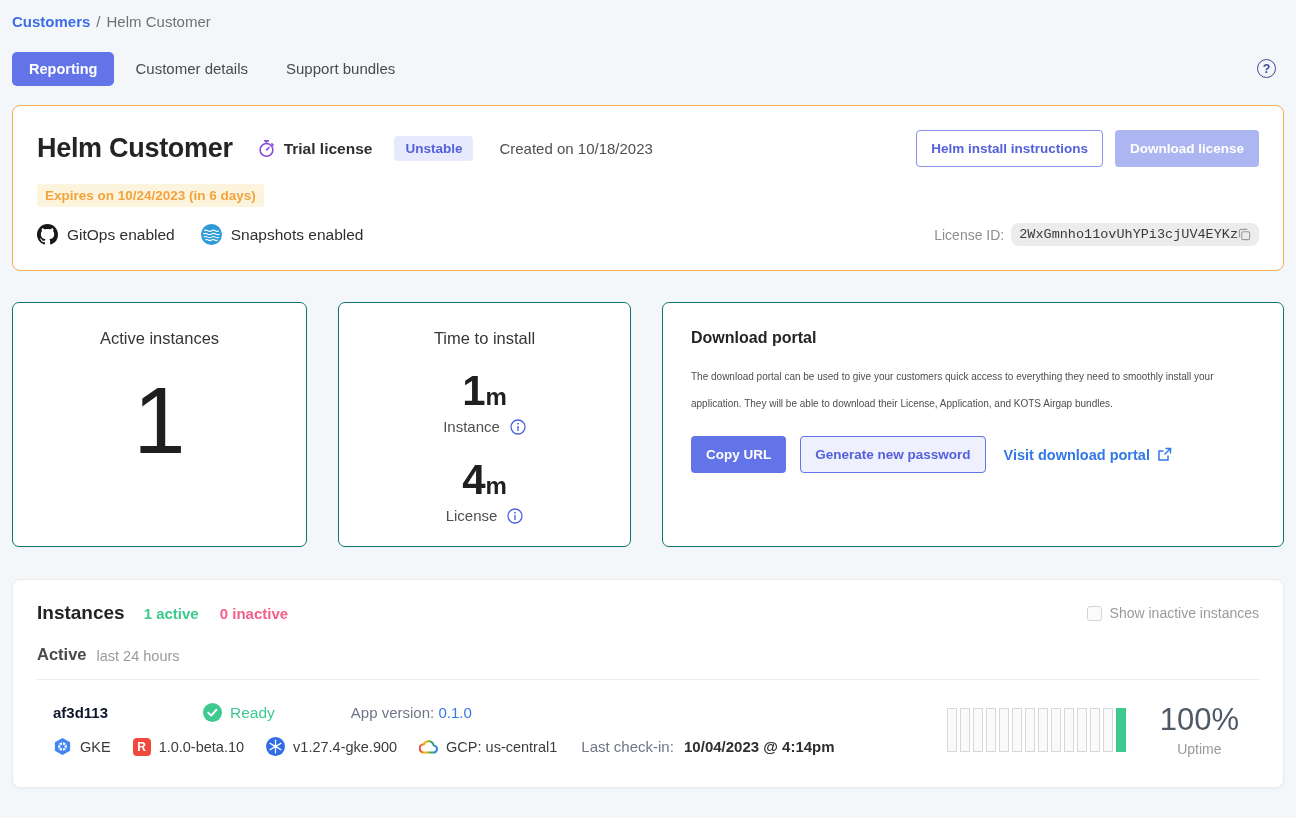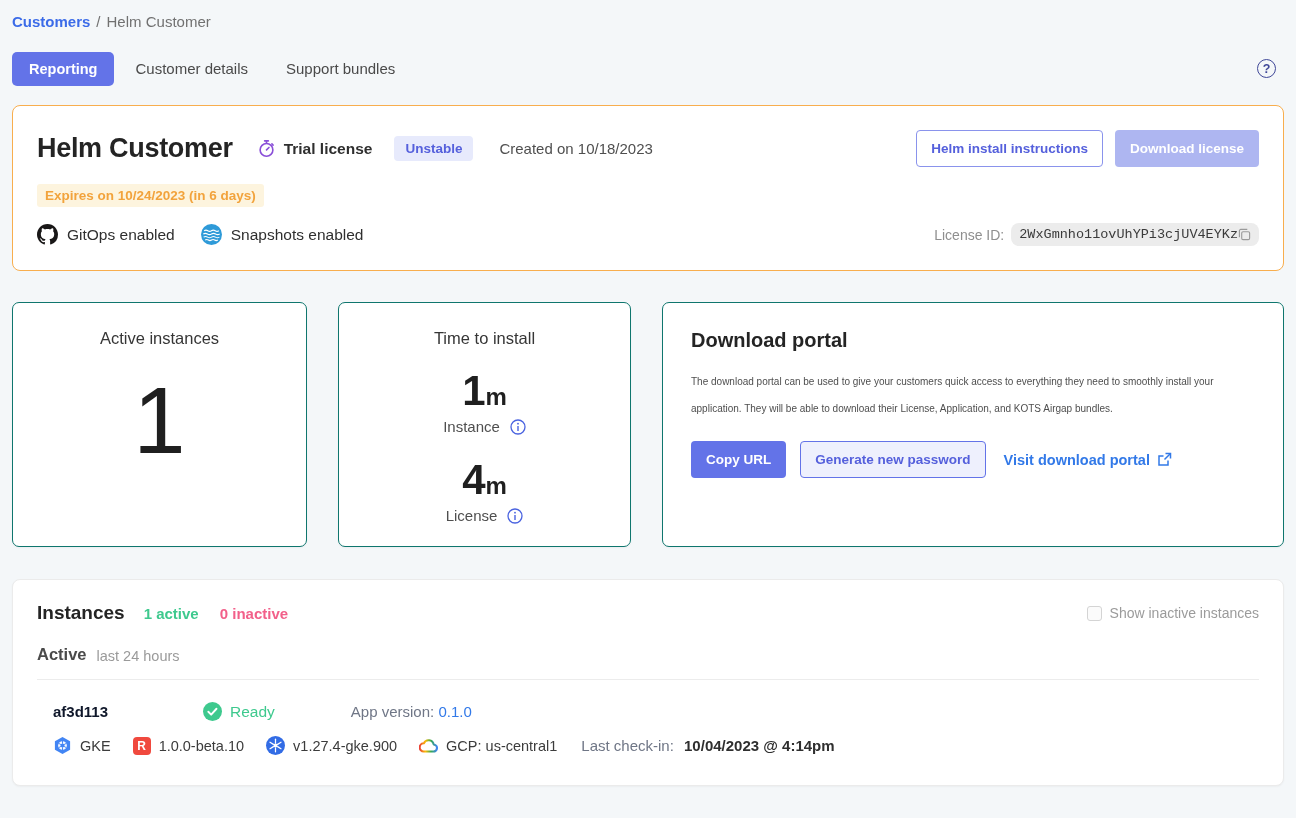--- a/index.html
+++ b/index.html
@@ -73,21 +73,21 @@
   }
   .card-active { width: 295px; height: 245px; text-align: center; padding-top: 26px; }
   .card-tti { width: 293px; height: 245px; text-align: center; padding-top: 26px; }
   .card-title-sm { font-size: 16.5px; color: #363636; }
   .big-count { font-size: 94px; color: #1f1f1f; margin-top: 26px; line-height: 1; }
   .tti-value { margin-top: 22px; line-height: 1; color: #1f1f1f; }
   .tti-value .num { font-size: 42px; font-weight: 600; }
   .tti-value .unit { font-size: 24px; font-weight: 600; }
   .tti-label { margin-top: 6px; font-size: 15px; color: #4f4f4f; display:flex; align-items:center; justify-content:center; gap:10px;}
   .card-portal { flex: 1; height: 245px; padding: 26px 28px; }
-  .portal-title { font-size: 20px; font-weight: 700; color: #242424; }
+  .portal-title { font-size: 16px; font-weight: 700; color: #242424; }
   .portal-desc { margin-top: 16px; font-size: 10px; color: #4e4e4e; line-height: 27px; max-width: 575px; }
   .portal-actions { margin-top: 19px; display: flex; align-items: center; gap: 14px; }
   .portal-link { color: var(--link, #3279e8); font-size: 14.5px; font-weight: 700; display:flex; align-items:center; gap:7px; cursor:pointer; margin-left: 4px;}
 
   
   .instances-card { margin-top: 32px; background:#fff; border:1px solid #ebebeb; border-radius: 8px; padding: 22px 24px 14px; box-shadow: 0 1px 2px rgba(0,0,0,0.04); }
   .inst-header { display: flex; align-items: center; }
   .inst-title { font-size: 19px; font-weight: 700; color: #242424; }
   .count-active { margin-left: 19px; font-size: 15px; font-weight: 700; color: var(--green, #3ec98e); }
   .count-inactive { margin-left: 21px; font-size: 15px; font-weight: 700; color: var(--pink, #f2608a); }
@@ -348,16 +348,38 @@
                 </svg>
             </span>
             <span>GCP: us-central1</span>
           </div>
           <div class="checkin">
             <span>Last check-in:</span>
             <b>10/04/2023 @ 4:14pm</b>
           </div>
         </div>
       </div>
+      <div class="inst-right">
+        <div class="uptime-bars">
+            <div class="ubar"></div>
+            <div class="ubar"></div>
+            <div class="ubar"></div>
+            <div class="ubar"></div>
+            <div class="ubar"></div>
+            <div class="ubar"></div>
+            <div class="ubar"></div>
+            <div class="ubar"></div>
+            <div class="ubar"></div>
+            <div class="ubar"></div>
+            <div class="ubar"></div>
+            <div class="ubar"></div>
+            <div class="ubar"></div>
+            <div class="ubar up"></div>
+          </div>
+        <div class="uptime-box">
+          <div class="uptime-val">100%</div>
+          <div class="uptime-lbl">Uptime</div>
+        </div>
+      </div>
     </div>
   </div>
 
 </div>
 
 </body></html>

